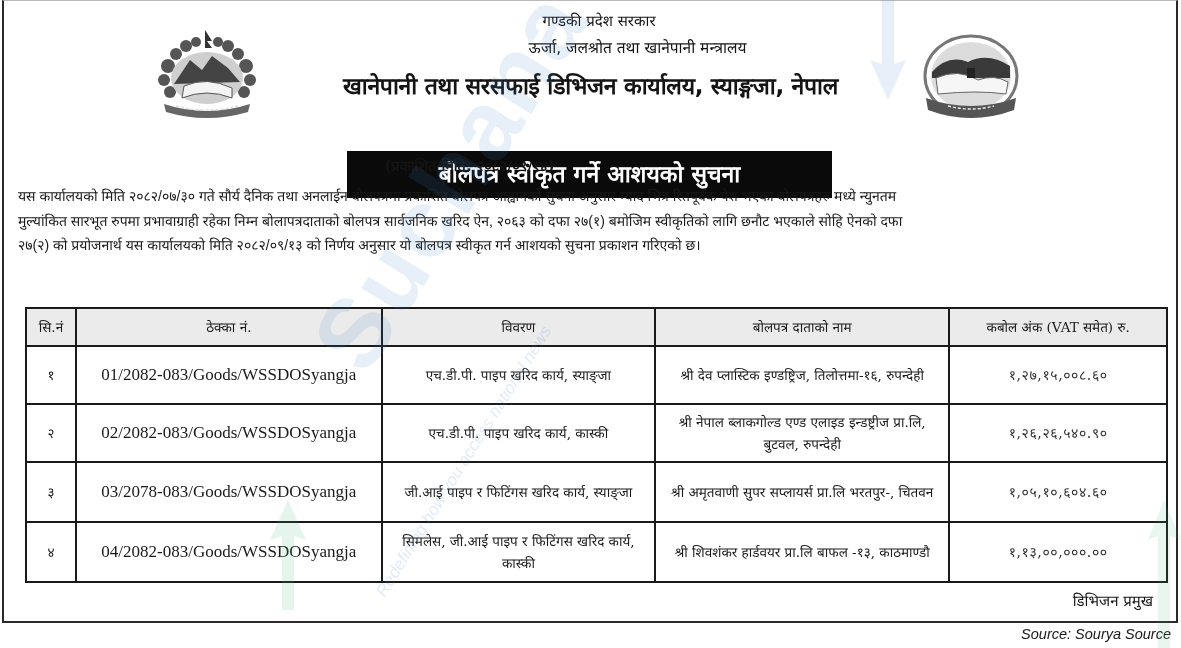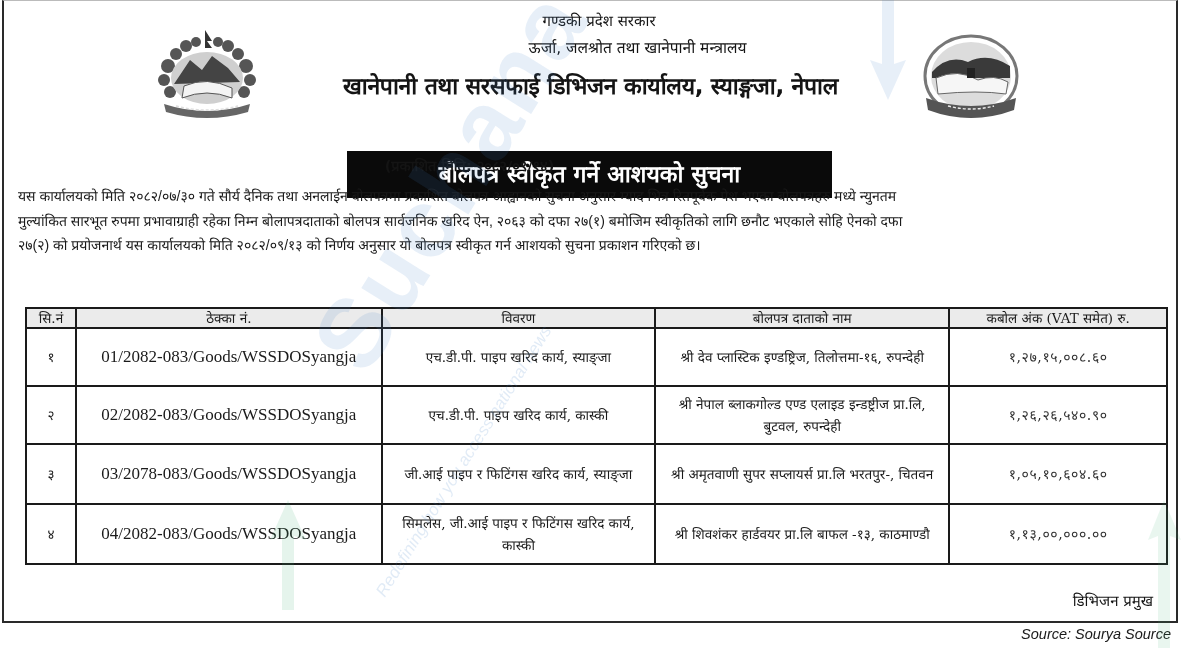--- a/index.html
+++ b/index.html
@@ -34,21 +34,21 @@
   }
   .body-line { white-space: nowrap; display: block; overflow: hidden; }
 
   .section-label { position: absolute; left: 0; top: 278px; width: 1181px; text-align: center; font-size: 15px; font-weight: bold; padding-left: 20px; margin-top: 28px; }
 
   table.bids {
     position: absolute; left: 25px; top: 307px; width: 1143px;
     border-collapse: collapse; font-family: "DejaVu Serif", serif; color: #1a1a1a;
   }
   table.bids th, table.bids td { border: 2px solid #1a1a1a; text-align: center; vertical-align: middle; }
-  table.bids th { background: #ebebeb; font-weight: normal; font-size: 13.5px; height: 20px; }
+  table.bids th { background: #ebebeb; font-weight: normal; font-size: 13.5px; height: 38px; }
   table.bids td { font-size: 13.5px; line-height: 22px; padding: 3px 4px; }
   table.bids td.ten { font-family: "Liberation Serif", serif; font-size: 17px; white-space: nowrap; }
   table.bids td.amt { font-size: 14px; letter-spacing: 0.6px; color: #333; }
   tr.r1 td, tr.r2 td { height: 58px; }
   tr.r3 td, tr.r4 td { height: 60px; }
 
   .signoff { position: absolute; right: 28px; top: 590px; font-size: 15px; }
   .source { position: absolute; right: 10px; top: 626px; font-family: "Liberation Sans", sans-serif; font-style: italic; font-size: 14.5px; color: #1a1a1a; }
 
   .watermark {

